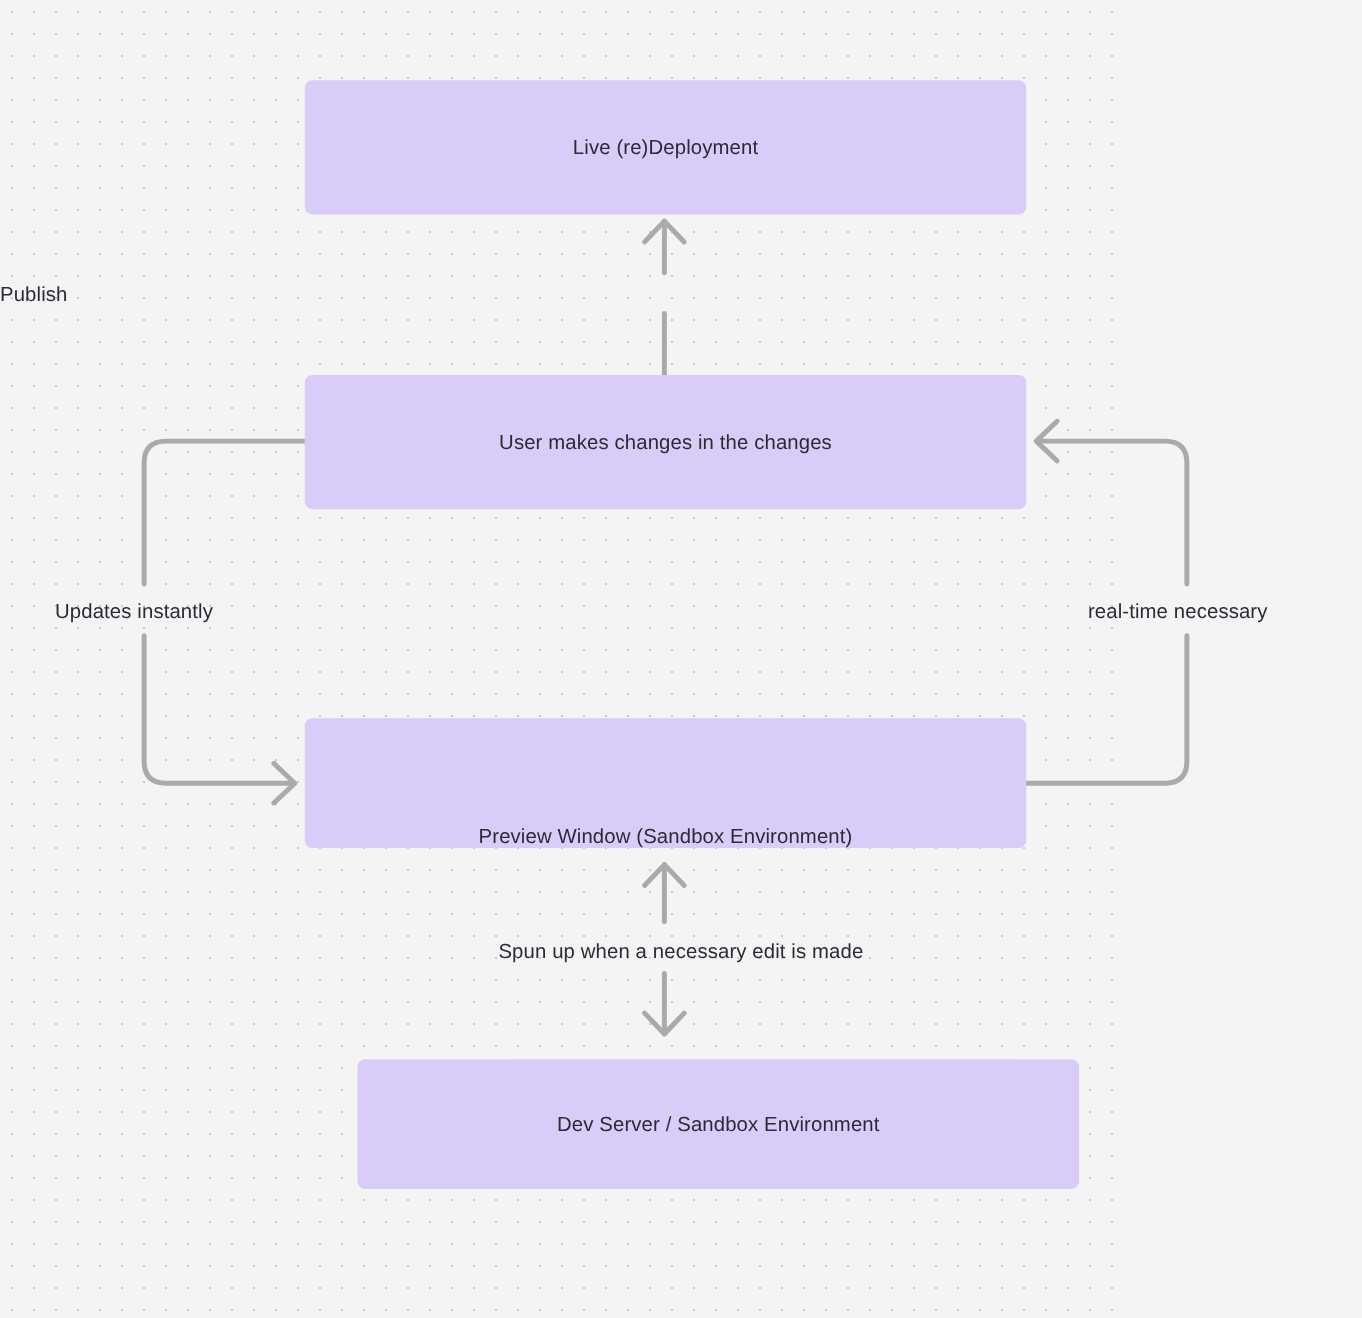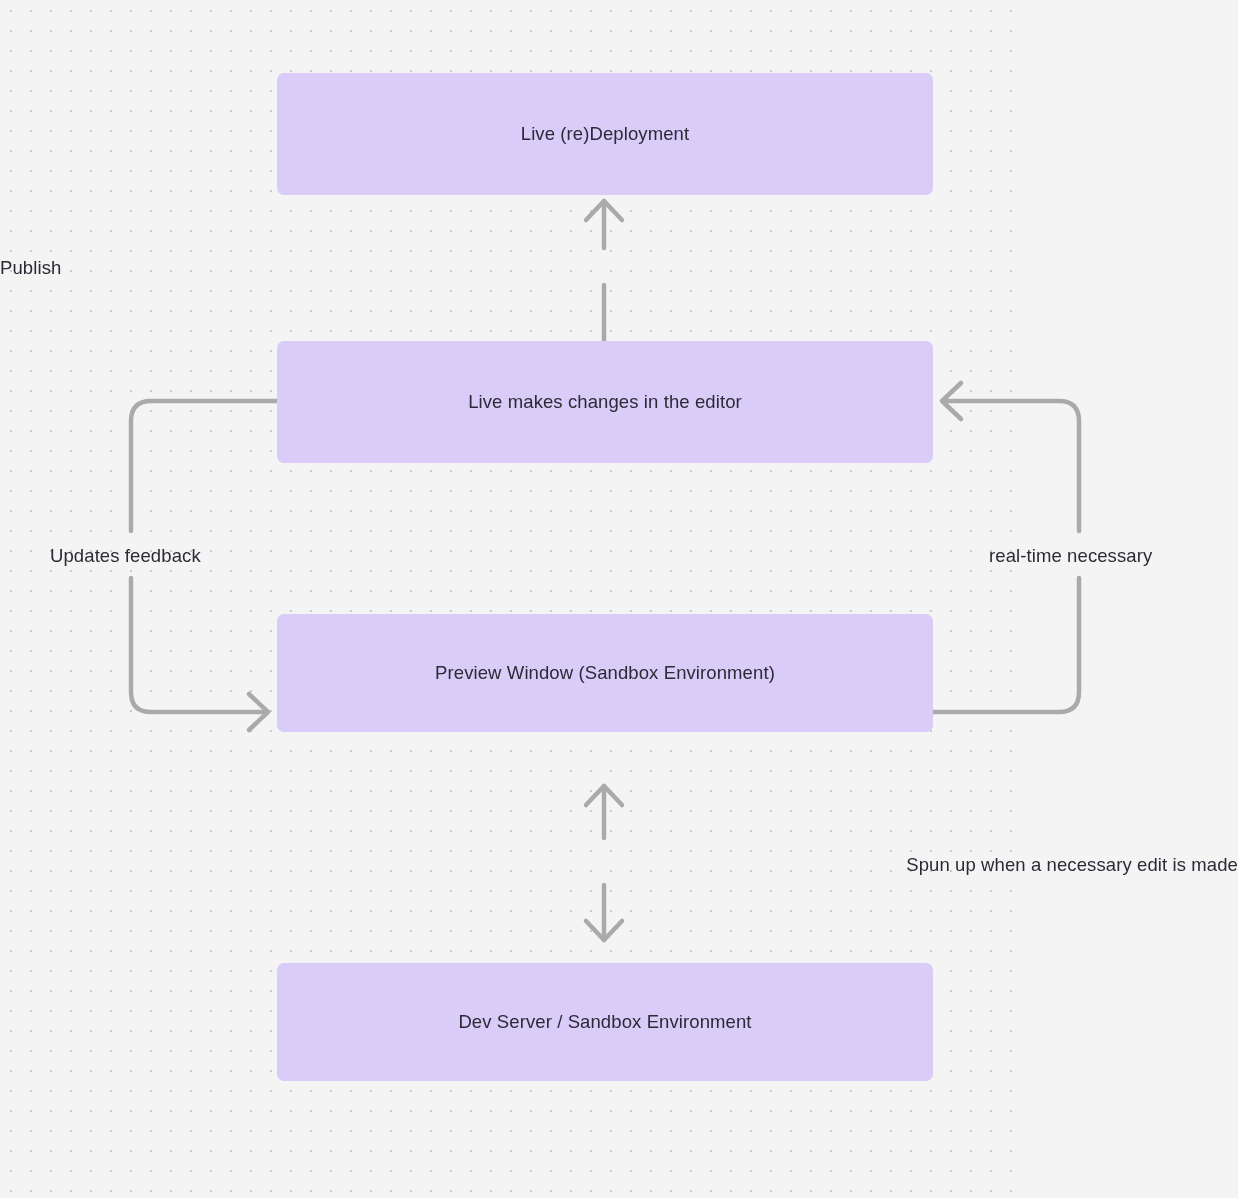--- a/index.html
+++ b/index.html
@@ -38,22 +38,22 @@
   .node-label {
     font-size: 18.5px;
     color: #2b2b36;
     letter-spacing: 0.1px;
     line-height: 1.2;
     text-align: center;
     white-space: nowrap;
   }
   #node-live     { top: 73px;  height: 122px; }
   #node-user     { top: 341px; height: 122px; }
-  #node-preview  { top: 614px; height: 118px; }
-  #node-dev      { top: 963px; height: 118px; }
+  #node-preview  { top: 653px; height: 118px; align-items: flex-end; }
+  #node-dev      { top: 963px; height: 118px; margin-left: 48px; }
 
   #edges {
     position: absolute;
     left: 0;
     top: 0;
     width: 1238px;
     height: 1198px;
     pointer-events: none;
   }
   .edge-label {
@@ -63,21 +63,21 @@
     letter-spacing: 0.1px;
     white-space: nowrap;
     line-height: 1;
   }
   #label-publish {
     left: 0; top: 259px; width: 1238px;
     text-align: left;
   }
   #label-spun {
     left: 0; top: 856px; width: 1238px;
-    text-align: right;
+    text-align: center;
   }
   #label-updates {
     left: 50px; top: 547px;
   }
   #label-realtime {
     left: 989px; top: 547px;
   }
 </style>
 </head>
 <body>
@@ -105,32 +105,32 @@
       <path d="M 604 885 L 604 940"></path>
       <path d="M 586 921 L 604 940 L 622 921"></path>
     </g>
   </svg>
 
   <div class="node" id="node-live">
     <span class="node-label">Live (re)Deployment</span>
   </div>
 
   <div class="node" id="node-user">
-    <span class="node-label">Live makes changes in the editor</span>
+    <span class="node-label">User makes changes in the changes</span>
   </div>
 
   <div class="node" id="node-preview">
     <span class="node-label">Preview Window (Sandbox Environment)</span>
   </div>
 
   <div class="node" id="node-dev">
     <span class="node-label">Dev Server / Sandbox Environment</span>
   </div>
 
   <div class="edge-label" id="label-publish">Publish</div>
 
-  <div class="edge-label" id="label-updates">Updates feedback</div>
+  <div class="edge-label" id="label-updates">Updates instantly</div>
 
   <div class="edge-label" id="label-realtime">real-time necessary</div>
 
   <div class="edge-label" id="label-spun">Spun up when a necessary edit is made</div>
 
 </div>
 
 </body></html>

